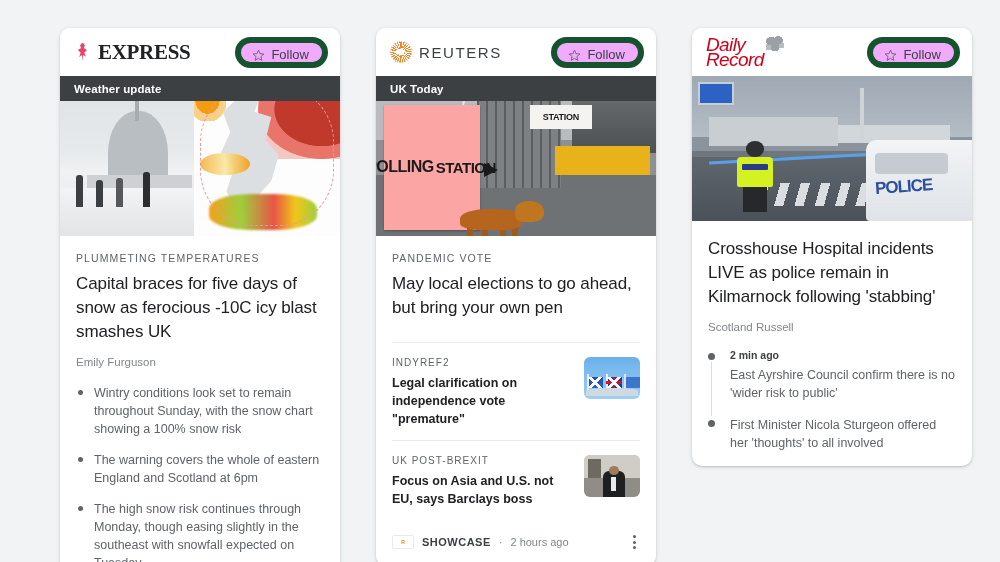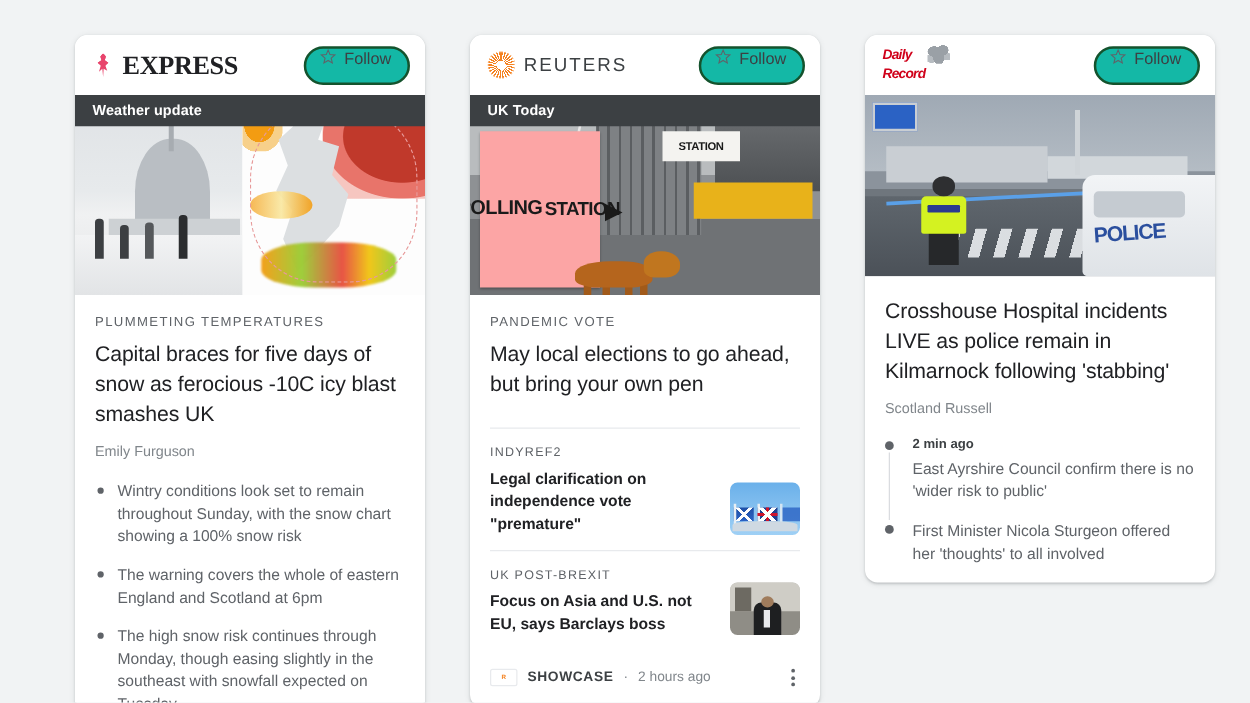--- a/index.html
+++ b/index.html
@@ -70,42 +70,42 @@
     content:""; position:absolute; inset:0; border-radius:50%;
     background: radial-gradient(circle at 50% 50%, rgba(255,255,255,1) 0 20%, rgba(255,255,255,0) 21% 62%, rgba(255,255,255,.85) 74%, #fff 100%);
   }
   .brand-reuters .brand-name {
     font-weight: 400; font-size: 15px; letter-spacing: 1.6px; color: #3c4043;
   }
   
   .brand-record { align-items: flex-start; }
   .dr-logo {
     font-family: "Liberation Sans", sans-serif;
-    font-weight: 700; font-style: italic;
-    color: #d0021b; font-size: 11px; line-height: 15px;
+    font-weight: 400; font-style: italic;
+    color: #d0021b; font-size: 19px; line-height: 15px;
     letter-spacing: -0.6px;
     position: relative; padding-right: 20px;
   }
   .dr-logo .dr-l2 { display: block; }
   .dr-logo::after {
     content: ""; position: absolute; right: 0; top: -1px;
     width: 18px; height: 15px;
     background:
       radial-gradient(ellipse at 30% 35%, #9aa0a6 0 30%, transparent 31%),
       radial-gradient(ellipse at 68% 28%, #9aa0a6 0 26%, transparent 27%),
       radial-gradient(ellipse at 50% 70%, #9aa0a6 0 34%, transparent 35%),
       radial-gradient(ellipse at 18% 72%, #b7bcc1 0 22%, transparent 23%),
       radial-gradient(ellipse at 84% 62%, #b7bcc1 0 22%, transparent 23%);
   }
 
   .follow-btn {
-    display: flex; align-items: flex-start; gap: 6px;
+    display: flex; align-items: flex-end; gap: 6px;
     height: 31px; padding: 0 13px 0 11px;
-    border: 2px solid #14532d; border-radius: 16px;
-    background: #14b8a6; color: #3c4043;
+    border: 6px solid #14532d; border-radius: 16px;
+    background: #f0abfc; color: #3c4043;
     font-size: 13px; font-family: "Liberation Sans", sans-serif;
     cursor: pointer; white-space: nowrap;
   }
   .star { width: 13px; height: 13px; display: block; }
 
   
   .hero { position: relative; width: 100%; height: 160px; overflow: hidden; }
   .hero.tall { height: 145px; }
   .hero-label {
     position: absolute; top: 0; left: 0; right: 0; height: 25px;
@@ -208,21 +208,21 @@
   .bullets li {
     position: relative; padding-left: 18px; margin-bottom: 13px;
     font-size: 12.5px; line-height: 18px; color: #5f6368;
   }
   .bullets li::before {
     content: ""; position: absolute; left: 2px; top: 6px;
     width: 5px; height: 5px; border-radius: 50%; background: #5f6368;
   }
 
   
-  .rel { border-top: 1px solid #e8eaed; padding: 14px 0 12px 0; display: flex; gap: 12px; align-items: flex-end;}
+  .rel { border-top: 1px solid #e8eaed; padding: 14px 0 12px 0; display: flex; gap: 12px; align-items: flex-start;}
   .rel-txt { flex: 1; }
   .rel-kicker { font-size: 10px; letter-spacing: 1px; color: #5f6368; text-transform: uppercase; margin-bottom: 6px;}
   .rel-title { font-size: 12.5px; line-height: 18px; color: #202124; font-weight: 700; }
   .rel-thumb { width: 56px; height: 42px; border-radius: 6px; overflow: hidden; position: relative; flex: none; }
   .thumb-flags { background: linear-gradient(#6ab0ea, #9fd0f5); }
   .flag { position:absolute; bottom:26%; width:16px; height:11px; }
   .flag .pole{ position:absolute; left:0; top:-3px; width:1.5px; height:20px; background:#e8eef3;}
   .f-scot{ left:6%; background: linear-gradient(#1f4fa5,#2a62c4); }
   .f-scot::after{ content:""; position:absolute; inset:0;
      background: linear-gradient(45deg, transparent 44%, #fff 44% 56%, transparent 56%),

